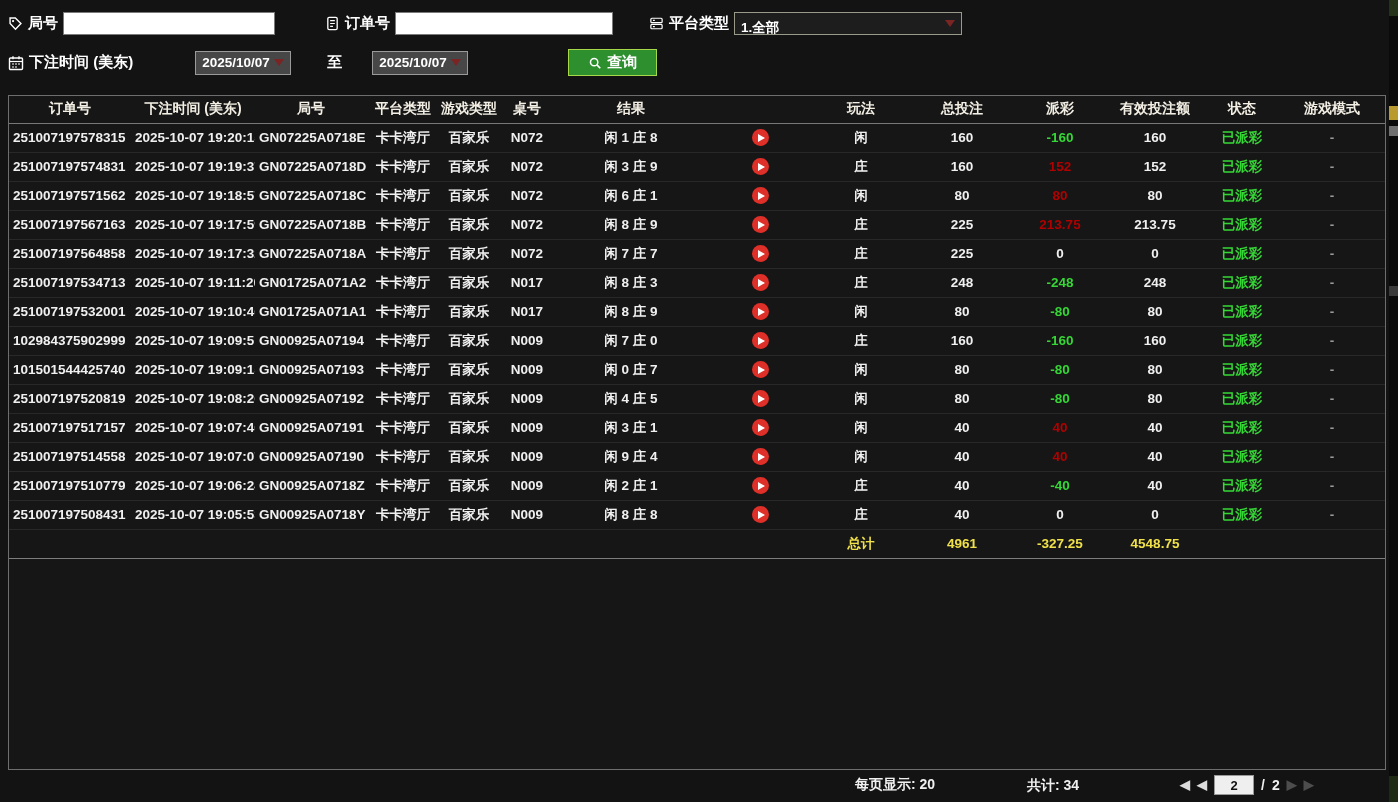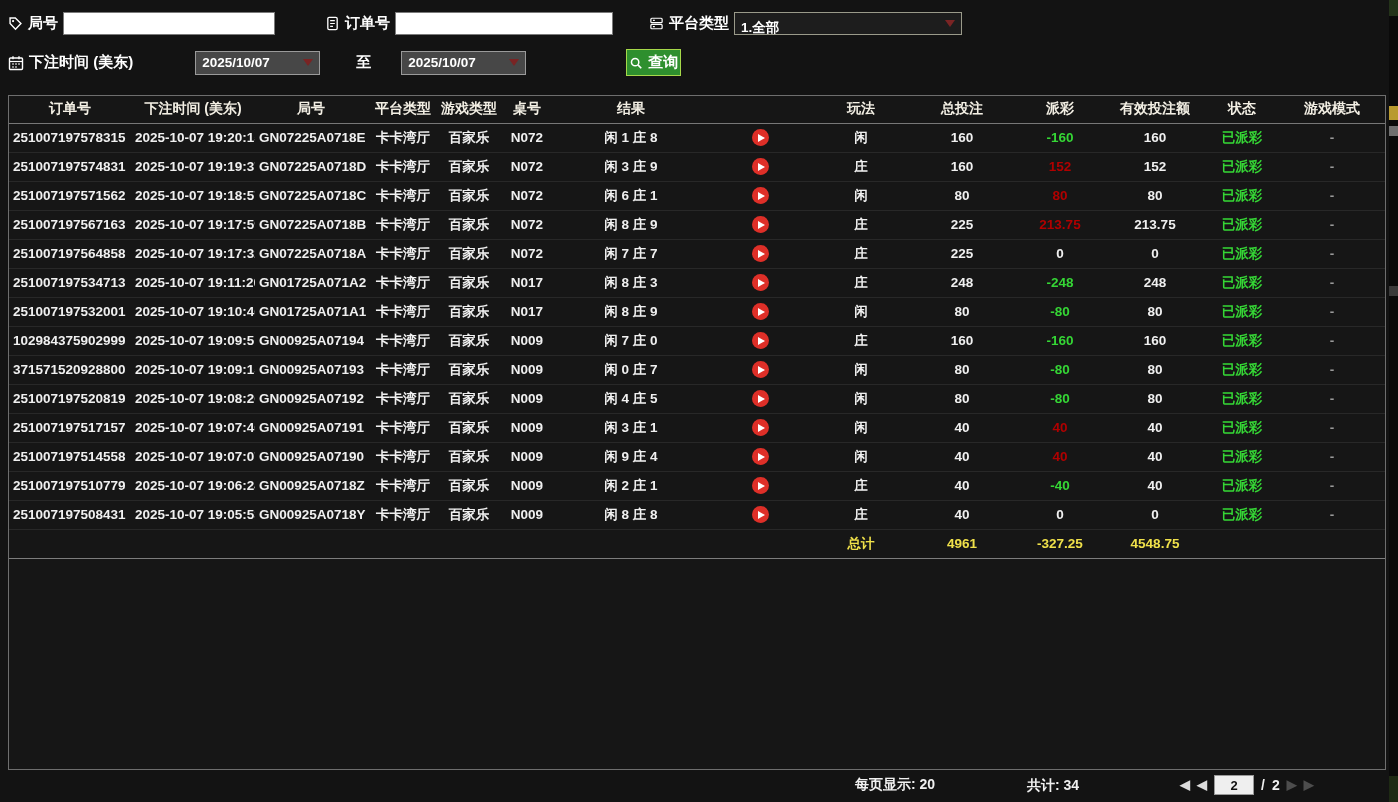--- a/index.html
+++ b/index.html
@@ -16,25 +16,25 @@
   .txt-input { width:212px; height:23px; background:#fff; border:1px solid #7a7a7a; color:#111;
                font-family:"Liberation Sans",sans-serif; font-size:13px; padding:0 5px; }
   .icon { display:inline-flex; align-items:center; justify-content:center; }
 
   .selectbox { width:228px; height:23px; background:#1d1d1d; border:1px solid #9a9a8a; display:flex;
                align-items:center; justify-content:space-between; padding:0 6px; cursor:pointer; }
   .selectbox .sel-text { font-size:13.5px; color:#fff;margin-top:9px; }
   .dd-arrow { width:0; height:0; border-left:5px solid transparent; border-right:5px solid transparent;
               border-top:7px solid #7a2424; }
 
-  .datebox { width:125px; height:24px; background:#474747; border:1px solid #9a9a9a; display:flex;
+  .datebox { width:96px; height:24px; background:#474747; border:1px solid #9a9a9a; display:flex;
              align-items:center; justify-content:space-between; padding:0 6px; cursor:pointer; }
   .datebox .date-text { font-size:13.5px; color:#fff; }
 
-  .query-btn { display:flex; align-items:center; gap:5px; height:27px; padding:0 2px;
+  .query-btn { display:flex; align-items:center; gap:5px; height:27px; padding:0 19px;
                background:#2e8f2e; border:1px solid #a6d84a; color:#fff; font-size:15px; font-weight:bold;
                font-family:"Liberation Sans",sans-serif; cursor:pointer;text-align:center; }
 
   
   .table-wrap { margin:0 12px 0 8px; height:675px; border:1px solid #6e6e6e; background:#161616; overflow:hidden; }
   table { width:100%; border-collapse:collapse; table-layout:fixed; }
   th { height:27px; font-size:14px; color:#f3efe4; border-bottom:1px solid #777; font-weight:bold; text-align:center; }
   td { height:29px; font-size:13.5px; text-align:center; color:#f0f0f0; border-bottom:1px solid #282828;
        overflow:hidden; white-space:nowrap; font-weight:bold; }
   td.left { text-align:left; padding-left:4px; }
@@ -329,21 +329,21 @@
                 <span class="tri"></span>
               </span></td>
             <td>庄</td>
             <td>160</td>
             <td class="payout-neg">-160</td>
             <td>160</td>
             <td class="status-paid">已派彩</td>
             <td class="mode">-</td>
           </tr>
           <tr>
-            <td class="left">371571520928800</td>
+            <td class="left">101501544425740</td>
             <td class="left">2025-10-07 19:09:15</td>
             <td class="left">GN00925A07193</td>
             <td>卡卡湾厅</td>
             <td>百家乐</td>
             <td>N009</td>
             <td>闲 0 庄 7</td>
             <td><span class="play-btn">
                 <span class="tri"></span>
               </span></td>
             <td>闲</td>

